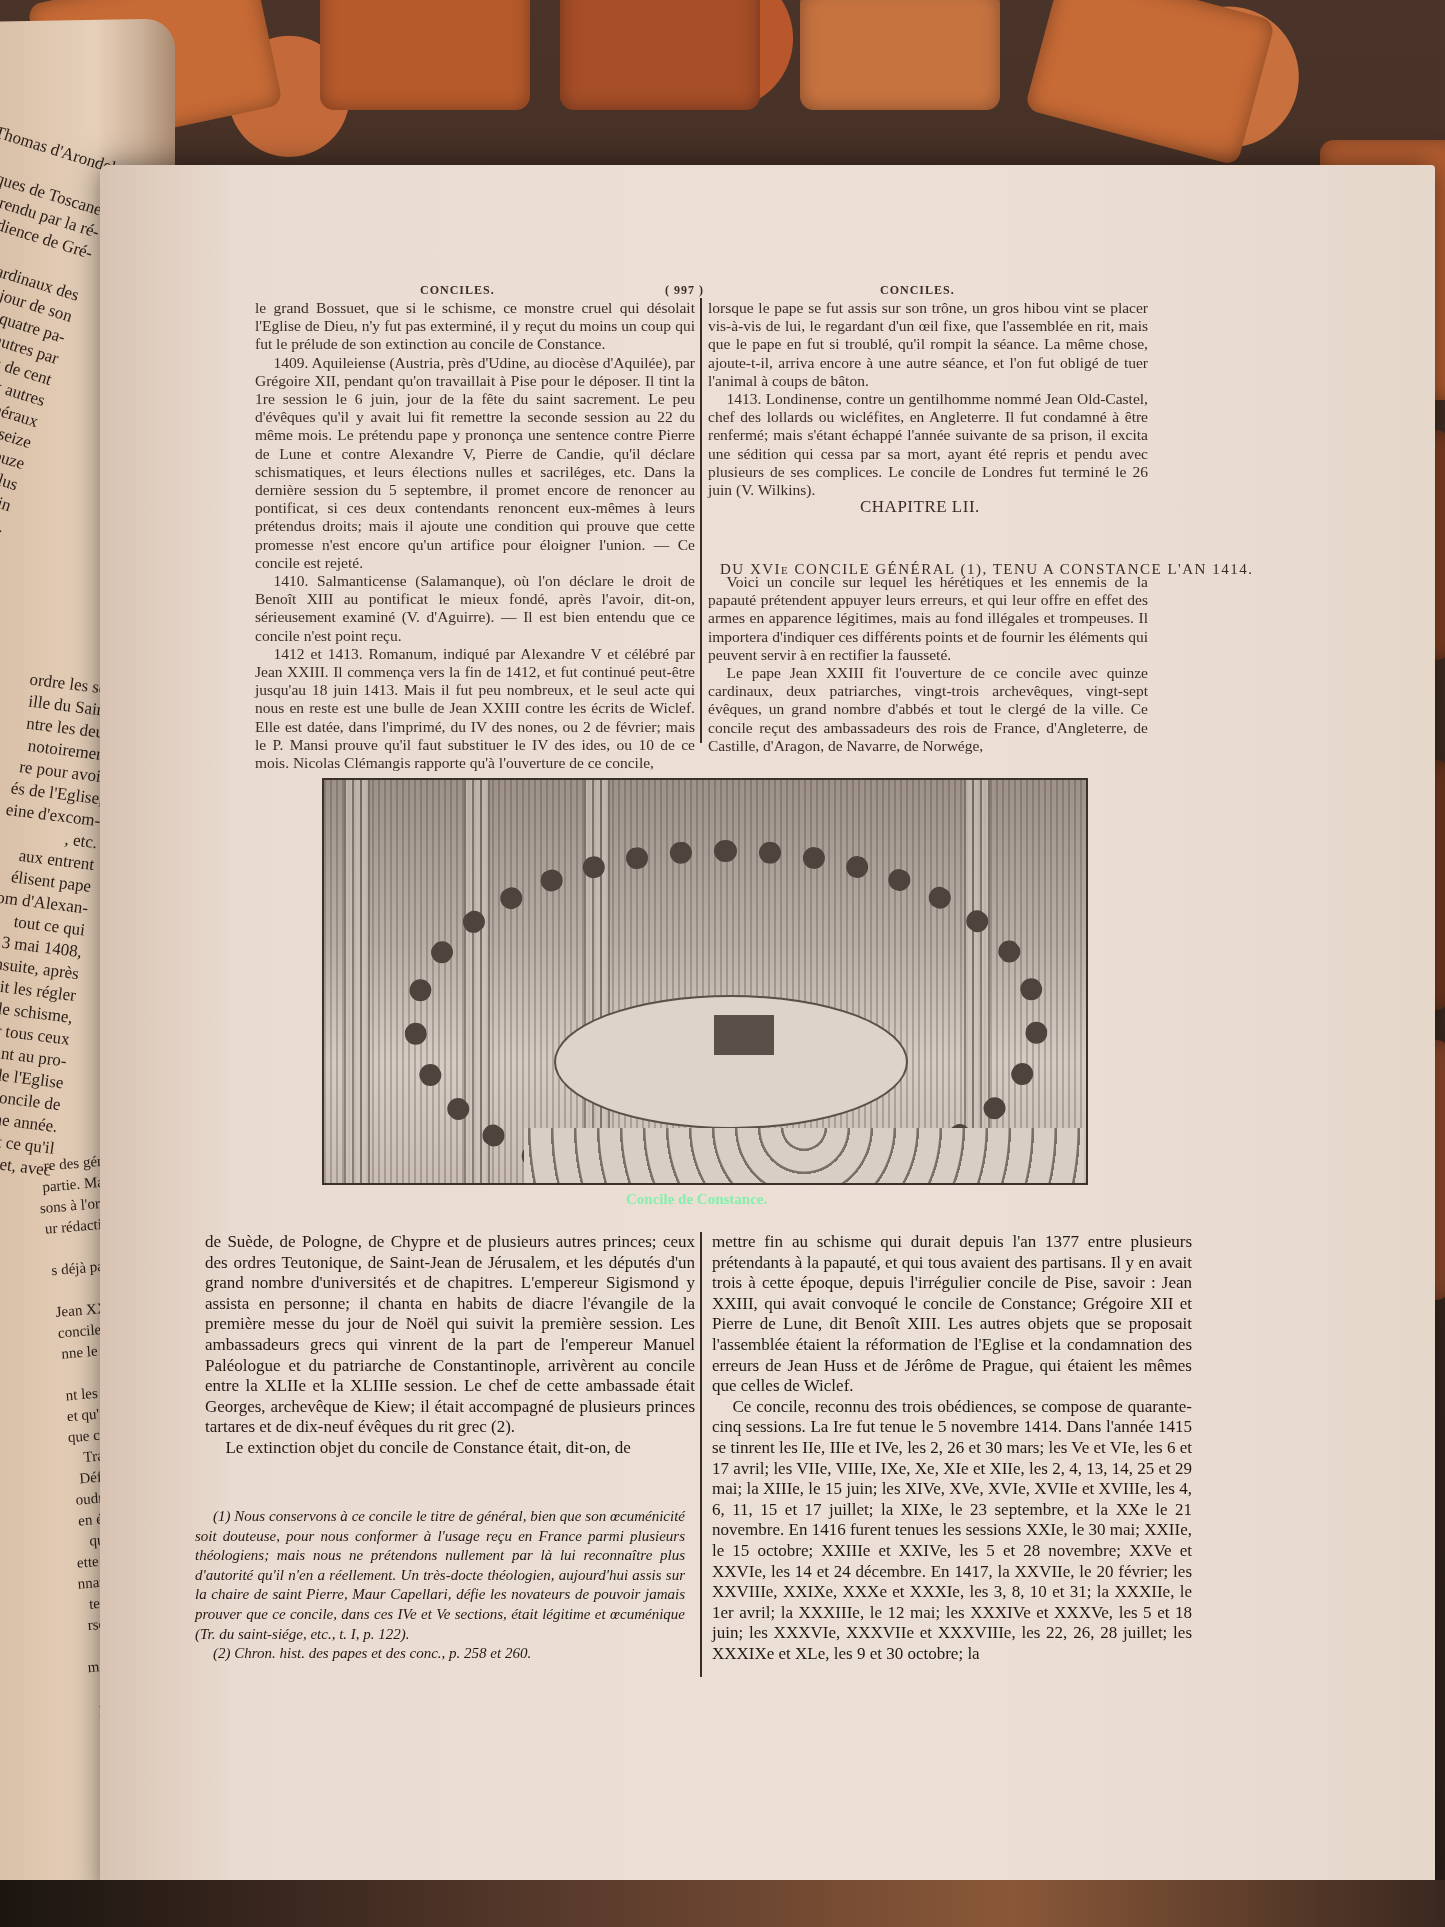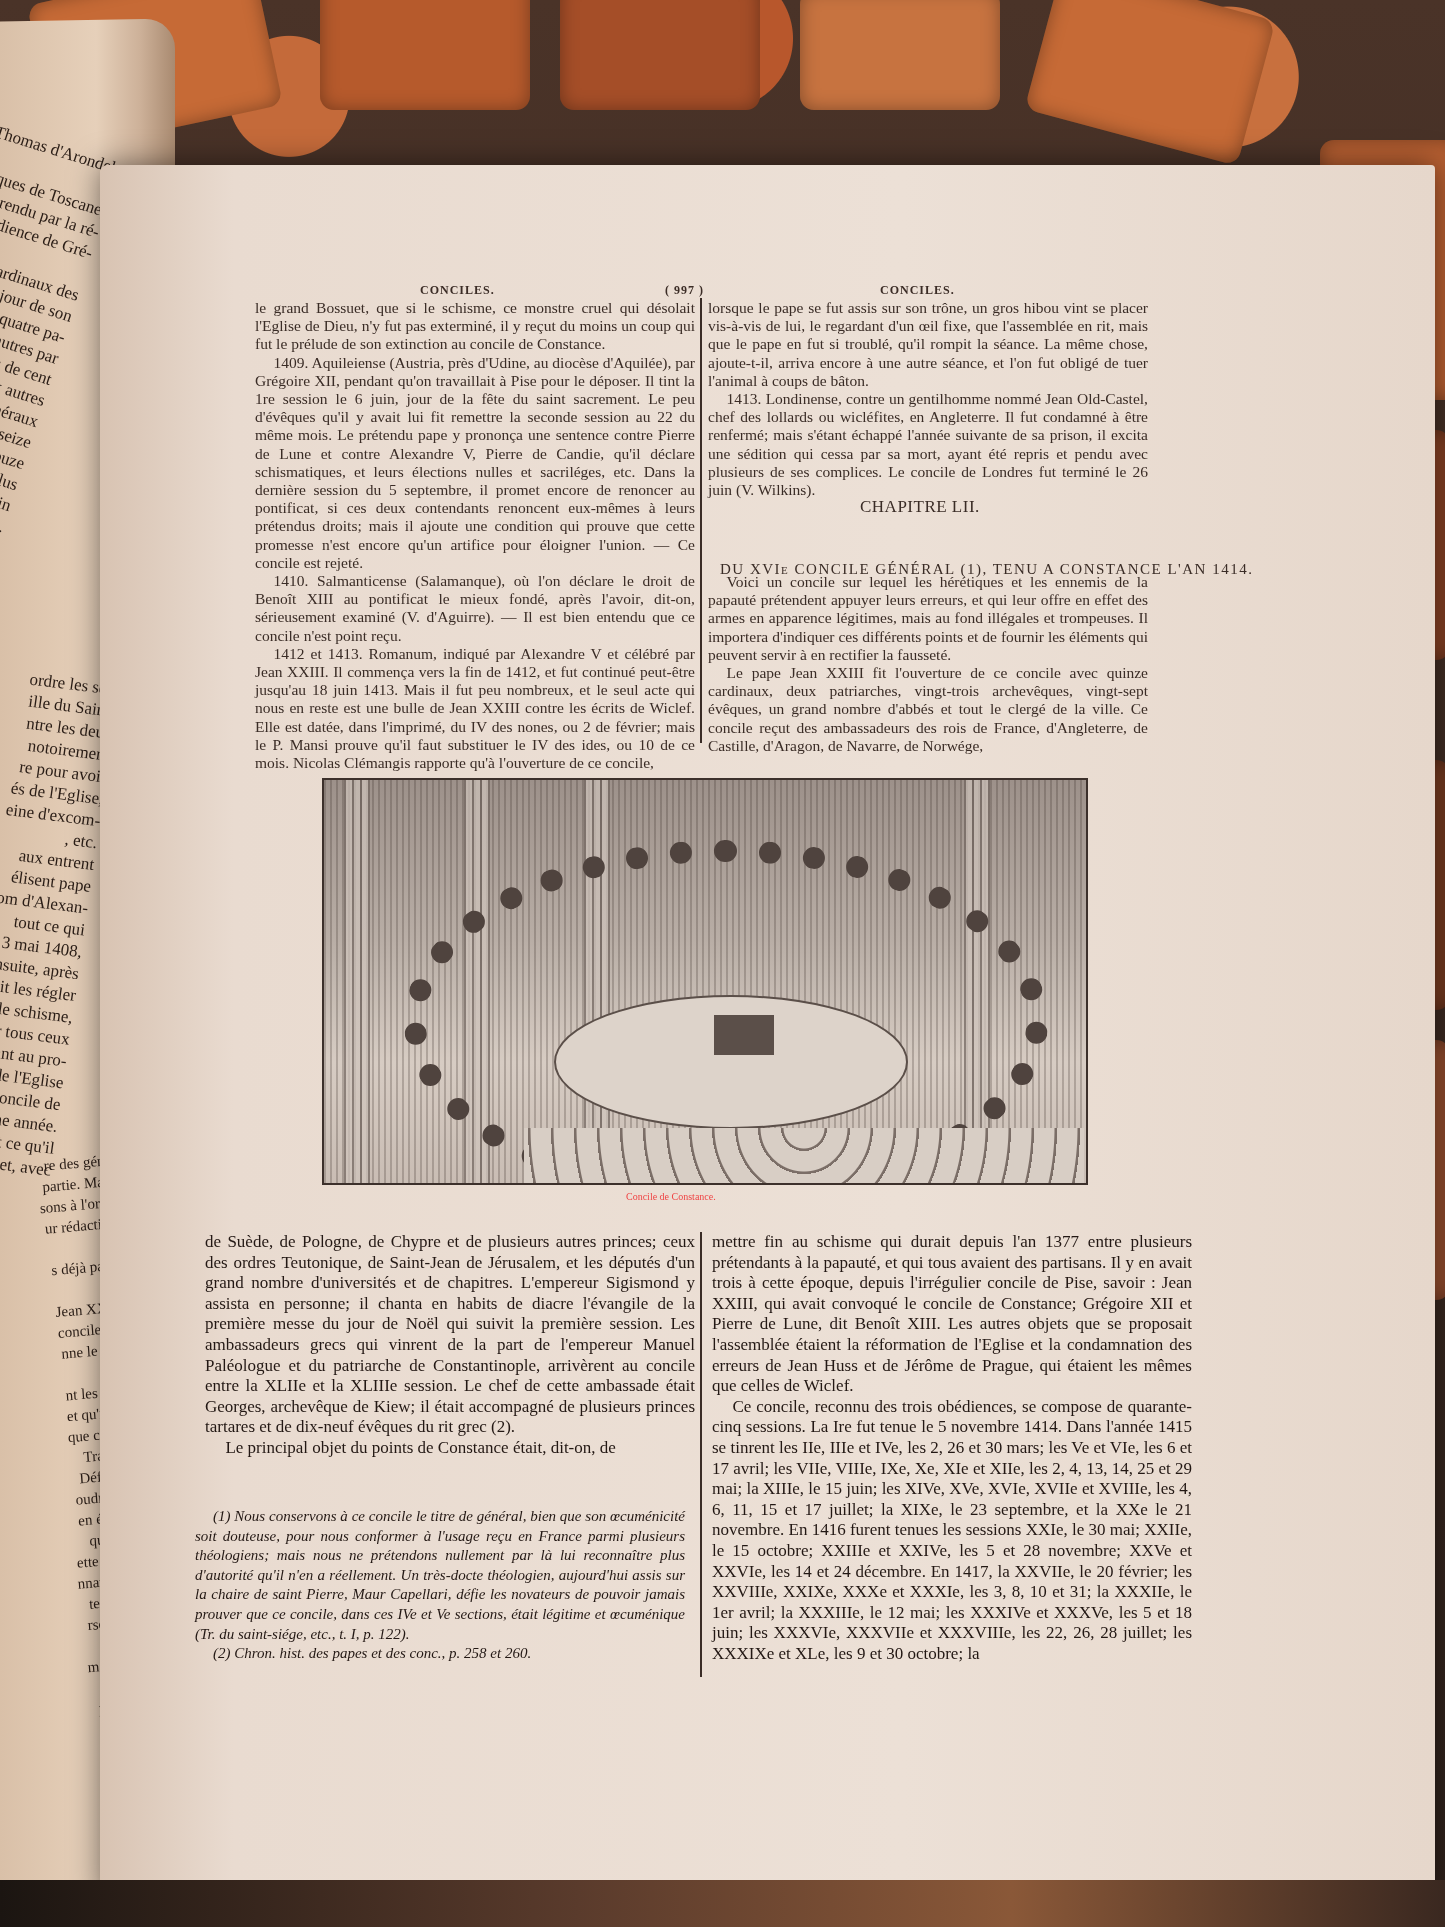--- a/index.html
+++ b/index.html
@@ -48,21 +48,21 @@
   .engraving{position:absolute;left:322px;top:778px;width:762px;height:403px;
     border:2px solid #3c302b;background:
       repeating-linear-gradient(90deg,rgba(60,48,42,.25) 0 2px,transparent 2px 6px),
       linear-gradient(180deg,#9d918a 0%,#b9aea6 40%,#d7ccc3 70%,#c9bdb4 100%);overflow:hidden;}
   .eng-col{position:absolute;top:0;width:26px;height:100%;background:repeating-linear-gradient(90deg,#6d615b 0 2px,#cfc4bc 2px 8px);opacity:.7;}
   .eng-floor{position:absolute;left:230px;top:215px;width:350px;height:130px;border-radius:50%;background:#ddd3ca;border:2px solid #5b4f49;}
   .eng-crowd{position:absolute;border-radius:50%;border:22px dotted #4f433e;}
   .eng-table{position:absolute;left:390px;top:235px;width:60px;height:40px;background:#5b4f49;}
   .eng-drape{position:absolute;left:200px;bottom:0;width:560px;height:55px;
     background:repeating-radial-gradient(circle at 50% 0,#d8cec5 0 20px,#7b6e67 21px 23px);}
-  .caption{position:absolute;left:626px;top:1191px;font-size:10px;color:#ef4444;}
+  .caption{position:absolute;left:626px;top:1191px;font-size:15px;color:#86efac;font-weight:bold;}
   .footnotes{position:absolute;left:195px;top:1507px;width:490px;font-size:15px;line-height:19.6px;color:#231814;text-align:justify;font-style:italic;}
   .footnotes p{margin:0;text-indent:1.2em;}
   .bottom-tiles{position:absolute;left:0;top:1880px;width:1445px;height:47px;background:linear-gradient(90deg,#1b1511,#5a3b2c 40%,#8a5838 70%,#3a2820);}
 </style>
 </head>
 <body>
 
 <div class="tiles">
   <div class="tile" style="left:40px;top:-20px;width:230px;height:150px;transform:rotate(-12deg);"></div>
   <div class="tile" style="left:320px;top:-30px;width:210px;height:140px;background:#b65a2c;"></div>
@@ -188,21 +188,21 @@
   <div class="eng-col" style="left:640px;"></div>
   <div class="eng-crowd" style="left:80px;top:60px;width:600px;height:320px;"></div>
   <div class="eng-floor"></div>
   <div class="eng-table"></div>
   <div class="eng-drape"></div>
 </div>
 <div class="caption">Concile de Constance.</div>
 
 <div class="col col-bot-left">
   <p class="noindent">de Suède, de Pologne, de Chypre et de plusieurs autres princes; ceux des ordres Teutonique, de Saint-Jean de Jérusalem, et les députés d'un grand nombre d'universités et de chapitres. L'empereur Sigismond y assista en personne; il chanta en habits de diacre l'évangile de la première messe du jour de Noël qui suivit la première session. Les ambassadeurs grecs qui vinrent de la part de l'empereur Manuel Paléologue et du patriarche de Constantinople, arrivèrent au concile entre la XLIIe et la XLIIIe session. Le chef de cette ambassade était Georges, archevêque de Kiew; il était accompagné de plusieurs princes tartares et de dix-neuf évêques du rit grec (2).</p>
-  <p>Le principal objet du points de Constance était, dit-on, de</p>
+  <p>Le extinction objet du concile de Constance était, dit-on, de</p>
 </div>
 <div class="rule rule-bot"></div>
 <div class="col col-bot-right">
   <p class="noindent">mettre fin au schisme qui durait depuis l'an 1377 entre plusieurs prétendants à la papauté, et qui tous avaient des partisans. Il y en avait trois à cette époque, depuis l'irrégulier concile de Pise, savoir : Jean XXIII, qui avait convoqué le concile de Constance; Grégoire XII et Pierre de Lune, dit Benoît XIII. Les autres objets que se proposait l'assemblée étaient la réformation de l'Eglise et la condamnation des erreurs de Jean Huss et de Jérôme de Prague, qui étaient les mêmes que celles de Wiclef.</p>
   <p>Ce concile, reconnu des trois obédiences, se compose de quarante-cinq sessions. La Ire fut tenue le 5 novembre 1414. Dans l'année 1415 se tinrent les IIe, IIIe et IVe, les 2, 26 et 30 mars; les Ve et VIe, les 6 et 17 avril; les VIIe, VIIIe, IXe, Xe, XIe et XIIe, les 2, 4, 13, 14, 25 et 29 mai; la XIIIe, le 15 juin; les XIVe, XVe, XVIe, XVIIe et XVIIIe, les 4, 6, 11, 15 et 17 juillet; la XIXe, le 23 septembre, et la XXe le 21 novembre. En 1416 furent tenues les sessions XXIe, le 30 mai; XXIIe, le 15 octobre; XXIIIe et XXIVe, les 5 et 28 novembre; XXVe et XXVIe, les 14 et 24 décembre. En 1417, la XXVIIe, le 20 février; les XXVIIIe, XXIXe, XXXe et XXXIe, les 3, 8, 10 et 31; la XXXIIe, le 1er avril; la XXXIIIe, le 12 mai; les XXXIVe et XXXVe, les 5 et 18 juin; les XXXVIe, XXXVIIe et XXXVIIIe, les 22, 26, 28 juillet; les XXXIXe et XLe, les 9 et 30 octobre; la</p>
 </div>
 
 <div class="footnotes">
   <p>(1) Nous conservons à ce concile le titre de général, bien que son œcuménicité soit douteuse, pour nous conformer à l'usage reçu en France parmi plusieurs théologiens; mais nous ne prétendons nullement par là lui reconnaître plus d'autorité qu'il n'en a réellement. Un très-docte théologien, aujourd'hui assis sur la chaire de saint Pierre, Maur Capellari, défie les novateurs de pouvoir jamais prouver que ce concile, dans ces IVe et Ve sections, était légitime et œcuménique (Tr. du saint-siége, etc., t. I, p. 122).</p>
   <p>(2) Chron. hist. des papes et des conc., p. 258 et 260.</p>

